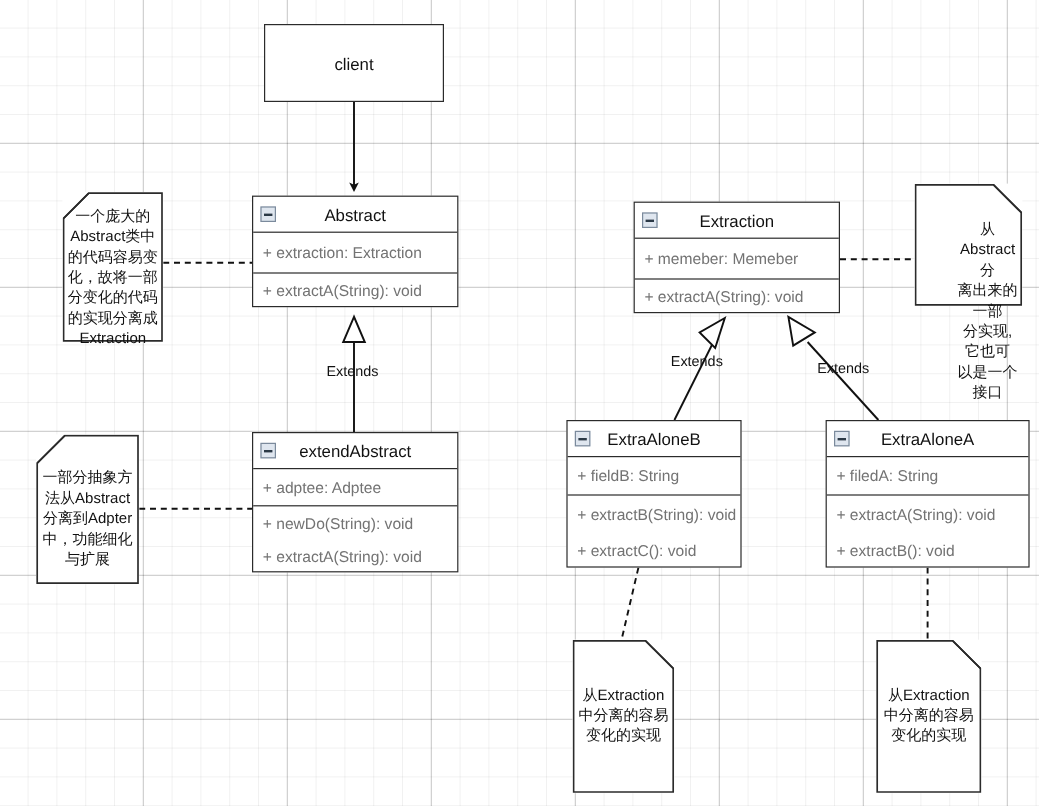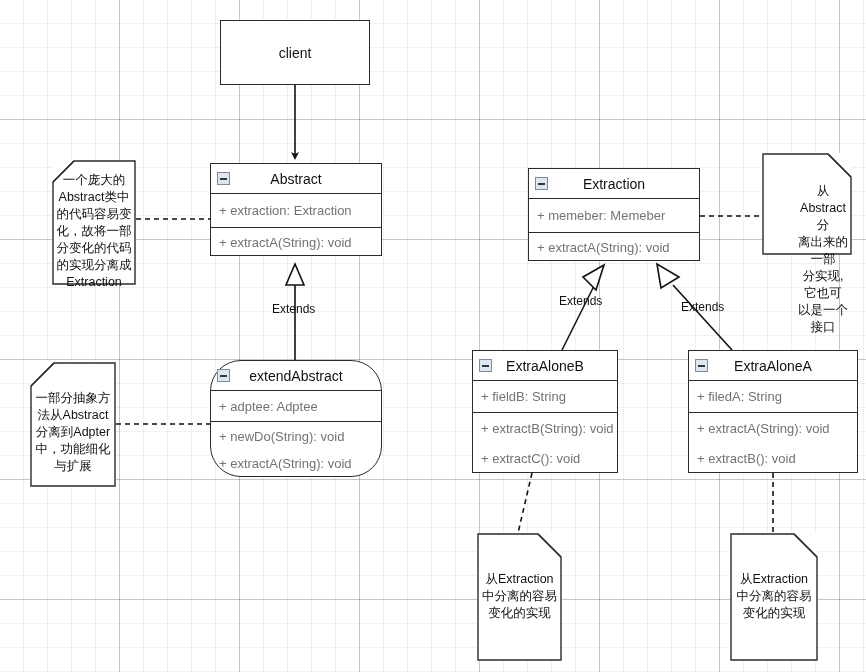--- a/index.html
+++ b/index.html
@@ -197,21 +197,21 @@
       <span>Extraction</span>
     </div>
     <div class="uml-section">
       <div class="uml-row" style="height:33px;">+ memeber: Memeber</div>
     </div>
     <div class="uml-section">
       <div class="uml-row" style="height:28px;">+ extractA(String): void</div>
     </div>
   </div>
 
-  <div class="uml-class" style="left:210px; top:360px; width:172px; height:117px;border-radius:31px;">
+  <div class="uml-class" style="left:210px; top:360px; width:172px; height:117px;">
     <div class="uml-header">
       <span class="collapse-icon"></span>
       <span>extendAbstract</span>
     </div>
     <div class="uml-section">
       <div class="uml-row" style="height:30px;">+ adptee: Adptee</div>
     </div>
     <div class="uml-section">
       <div class="uml-row" style="height:28px;">+ newDo(String): void</div>
       <div class="uml-row" style="height:27px;">+ extractA(String): void</div>

